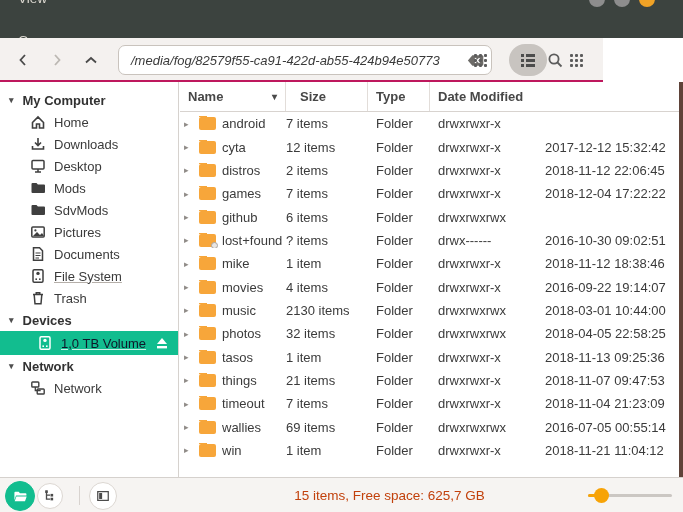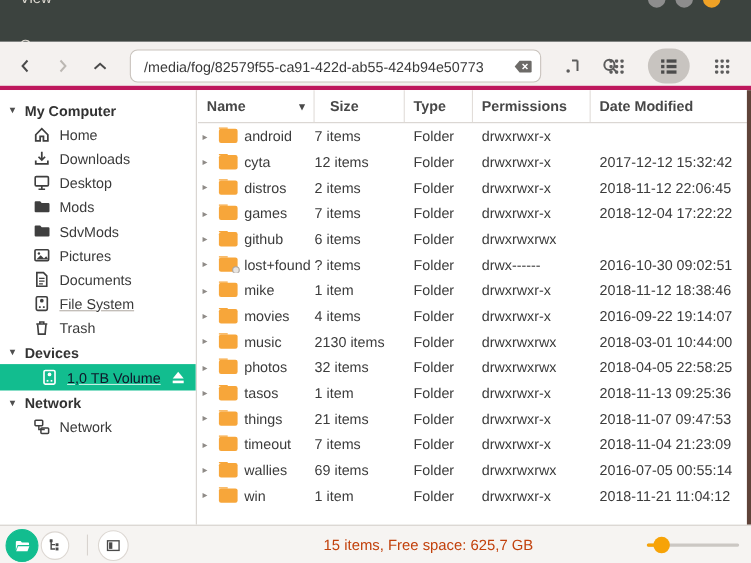--- a/index.html
+++ b/index.html
@@ -11,22 +11,22 @@
   
   .menubar { position:absolute; left:0; top:0; width:683px; height:38px;
              background:#3c433f; display:flex; align-items:center; padding-left:18px; }
   .menu-items { display:flex; gap:27px;flex-direction:column; }
   .menu-item { color:#dcd8d0; font-size:13.5px; cursor:default; }
   .win-controls { position:absolute; top:-9px; right:28px; display:flex; gap:9px; }
   .win-btn { width:16px; height:16px; border-radius:50%; background:#8d8d8d; }
   .win-btn.close { background:#f0a226; }
 
   
-  .toolbar { position:absolute; left:0; top:38px; width:683px; height:44px;
-             background:#f4f1ef; border-bottom:4px solid #be185d; }
+  .toolbar { position:absolute; left:0; top:38px; width:603px; height:44px;
+             background:#f4f1ef; border-bottom:2px solid #be185d;font-style:italic; }
   .navbtn { position:absolute; top:0; height:44px; width:30px; display:flex;
             align-items:center; justify-content:center; color:#4a4a4a; font-size:15px; }
   .navbtn svg { stroke:#4a4a4a; }
   .navbtn.disabled svg { stroke:#bcb8b3; }
   .addressbar { position:absolute; left:118px; top:7px; width:374px; height:30px;
                 background:#fff; border:1px solid #c9c3bd; border-radius:7px;
                 display:flex; align-items:center; padding:0 30px 0 12px;
                 font-size:13px; color:#3a3a3a; white-space:nowrap; }
   .clear-ic { position:absolute; right:7px; top:7px; width:17px; height:15px; }
   .toolicon { position:absolute; top:13px; width:18px; height:18px; }
@@ -377,23 +377,20 @@
           <span>Name</span>
           <span class="sort">▾</span>
         </div>
         <div class="hcell size">
             <span>Size</span>
           </div>
         <div class="hcell">
             <span>Type</span>
           </div>
         <div class="hcell">
-            <span>Permissions</span>
-          </div>
-        <div class="hcell">
             <span>Date Modified</span>
           </div>
       </div>
       <div class="rows" id="rows">
           <div class="frow grid-cols">
     <div class="cell-name">
       <span class="expander">▸</span>
       <span class="fold"></span>
       <span class="r-name">android</span>
     </div>

